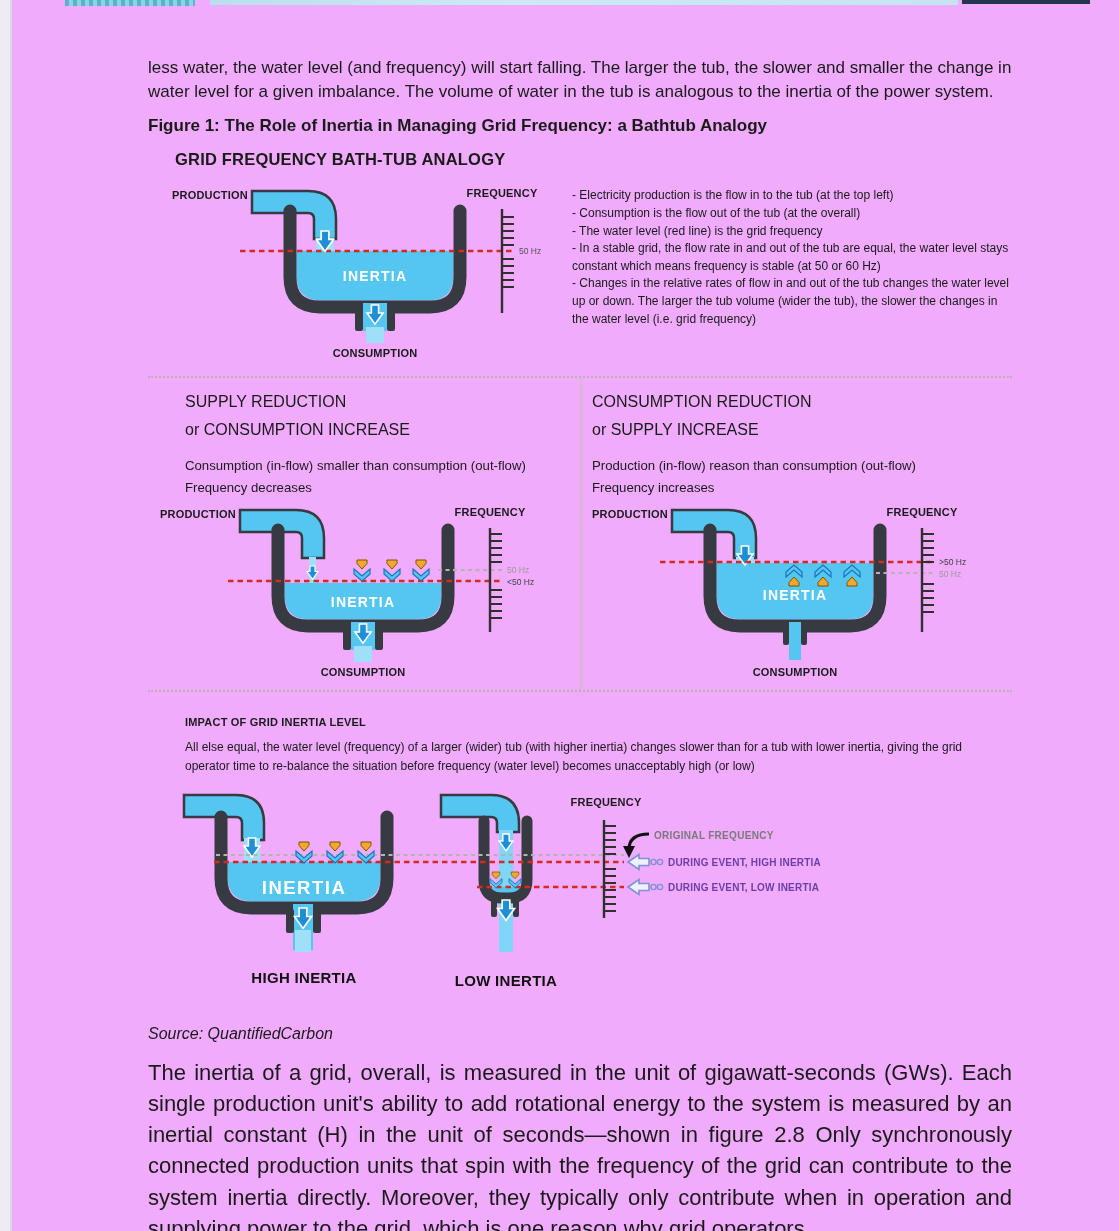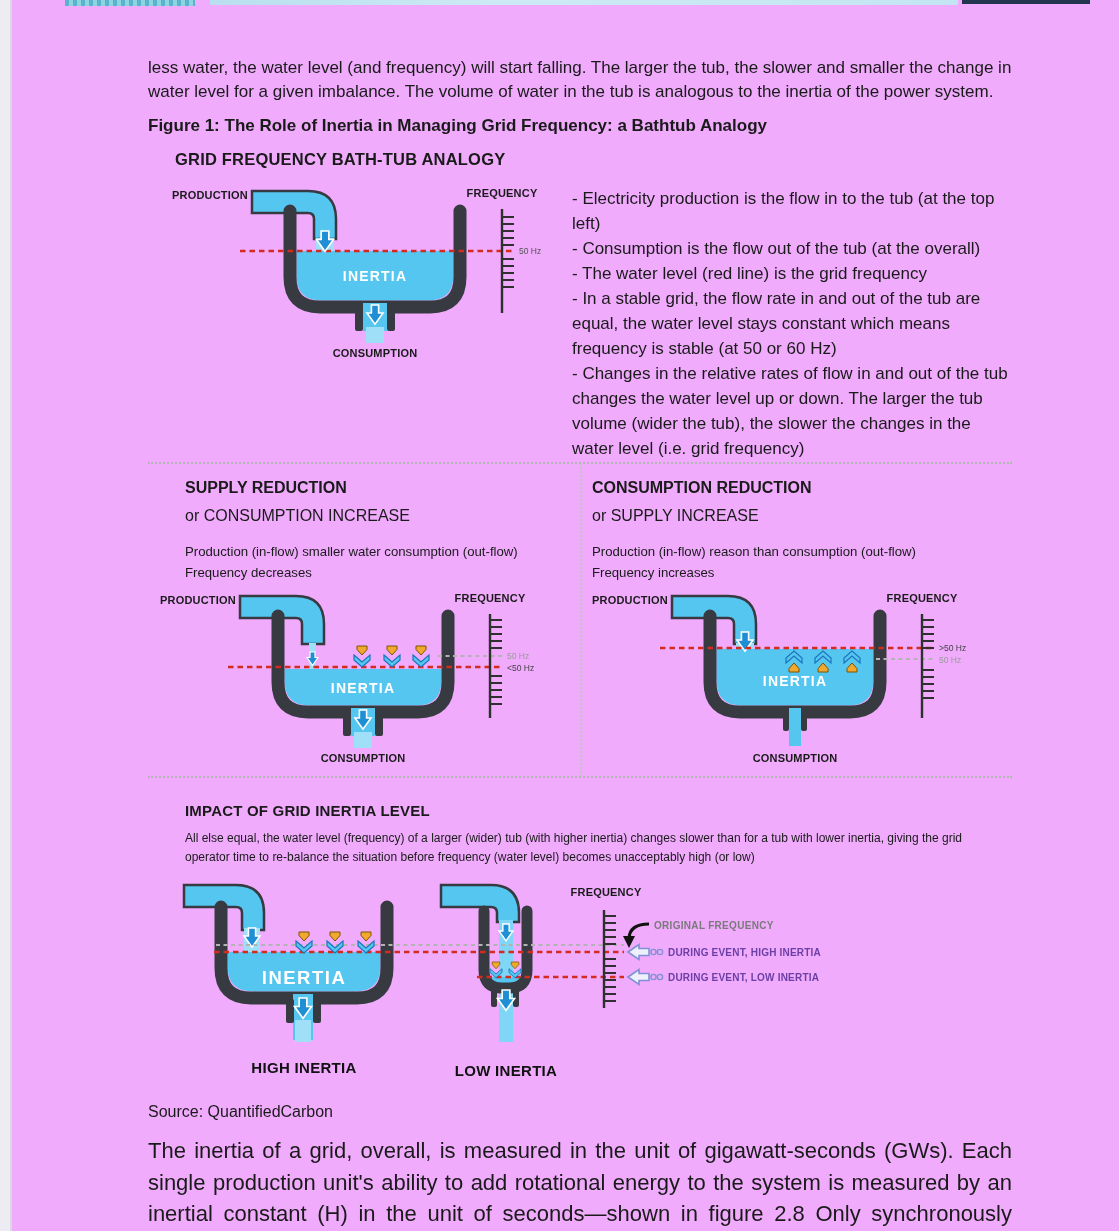--- a/index.html
+++ b/index.html
@@ -22,40 +22,40 @@
   .content { position:absolute; left:136px; top:8px; width:864px; }
 
   .intro { margin:48px 0 0; font-size:17px; line-height:1.42; }
   .figure-title { margin:12px 0 0; font-size:17px; font-weight:bold; }
 
   .figure { margin-top:14px; }
   .fig-heading { font-size:16.5px; font-weight:bold; letter-spacing:0.2px; margin:0 0 0 27px; }
 
   .row-main { display:flex; margin-top:12px; }
   .row-main svg { flex:none; margin-left:22px; display:block; }
-  .bullets { width:452px; margin:6px 0 0 2px; font-size:17px; line-height:1.47; }
+  .bullets { width:452px; margin:6px 0 0 2px; font-size:12px; line-height:1.47; }
 
   .dotted-h { height:0; border-top:2px dotted #b5b5b5; }
 
   .row-mid { display:flex; }
   .col-l { width:432px; padding:14px 0 0 0; }
   .col-r { flex:1; padding:14px 0 0 10px; border-left:2px dotted #c3c3c3; }
-  .sec-title  { font-size:16px; font-weight:bold; line-height:1.3; }
+  .sec-title  { font-size:16px; font-weight:normal; line-height:1.3; }
   .sec-title2 { font-size:16px; font-weight:normal; line-height:1.3;margin-top:7px; }
   .col-l .sec-title, .col-l .sec-title2, .col-l .sec-desc { margin-left:37px; }
   .sec-desc { font-size:13.2px; line-height:1.65; margin-top:14px; }
   .col-l svg { display:block; margin:2px 0 0 10px; }
   .col-r svg { display:block; margin:2px 0 0 -2px; }
 
   .impact { padding-top:24px; }
-  .impact-heading { font-size:15px; font-weight:bold; margin-left:37px; letter-spacing:0.2px; }
+  .impact-heading { font-size:11px; font-weight:bold; margin-left:37px; letter-spacing:0.2px; }
   .impact-desc { font-size:12px; line-height:1.55; margin:10px 16px 0 37px; width:790px; }
   .impact svg { display:block; margin:14px 0 0 6px; }
 
-  .source { font-size:16px; margin:18px 0 0; }
+  .source { font-size:16px; margin:30px 0 0;font-style:italic; }
   .closing { font-size:22px; line-height:1.42; text-align:justify; margin:14px 0 0; }
   .footnote-rule { width:276px; height:2px; background:#5a5a5a; margin:26px 0 0 2px; }
 
   
   text { font-family:"Liberation Sans", sans-serif; }
   .dlabel { font-size:11px; font-weight:bold; fill:#1a1a1a; letter-spacing:0.2px; }
   .inertia { font-size:14px; font-weight:bold; fill:#ffffff; letter-spacing:1.2px; }
   .inertia-big { font-size:18.5px; font-weight:bold; fill:#ffffff; letter-spacing:1.5px; }
   .hz { font-size:8.5px; fill:#555; }
   .hz-grey { font-size:8.5px; fill:#9a9a9a; }
@@ -140,21 +140,21 @@
         </div>
       </div>
 
       <div class="dotted-h"></div>
 
       <div class="row-mid">
         <div class="col-l">
           <div class="sec-title">SUPPLY REDUCTION</div>
           <div class="sec-title2">or CONSUMPTION INCREASE</div>
           <div class="sec-desc">
-            <div>Production (in-flow) smaller water consumption (out-flow)</div>
+            <div>Consumption (in-flow) smaller than consumption (out-flow)</div>
             <div>Frequency decreases</div>
           </div>
           <svg viewBox="0 0 395 190" width="395" height="190">
             <path d="M 82 10 H 138 Q 166 10 166 38 V 58 H 144 V 38 Q 144 32 138 32 H 82 Z" fill="#55C6F0" stroke="#373B41" stroke-width="2.5"></path>
             <rect x="151" y="57" width="7" height="27" fill="#9FDFF8"></rect>
             <use href="#flow-arrow" transform="translate(154.5 66) scale(0.55)"></use>
             <path d="M 126.5 83 H 283.5 V 94 Q 283.5 119.5 258 119.5 H 152 Q 126.5 119.5 126.5 94 Z" fill="#55C6F0"></path>
             <path d="M 120 30 V 96 Q 120 126 150 126 H 260 Q 290 126 290 96 V 30" fill="none" stroke="#373B41" stroke-width="13" stroke-linecap="round"></path>
             <line x1="280" y1="70" x2="344" y2="70" stroke="#B3B3B3" stroke-width="2" stroke-dasharray="4 3.5"></line>
             <line x1="70" y1="81" x2="344" y2="81" stroke="#D22B1F" stroke-width="2.4" stroke-dasharray="5.5 4"></line>

